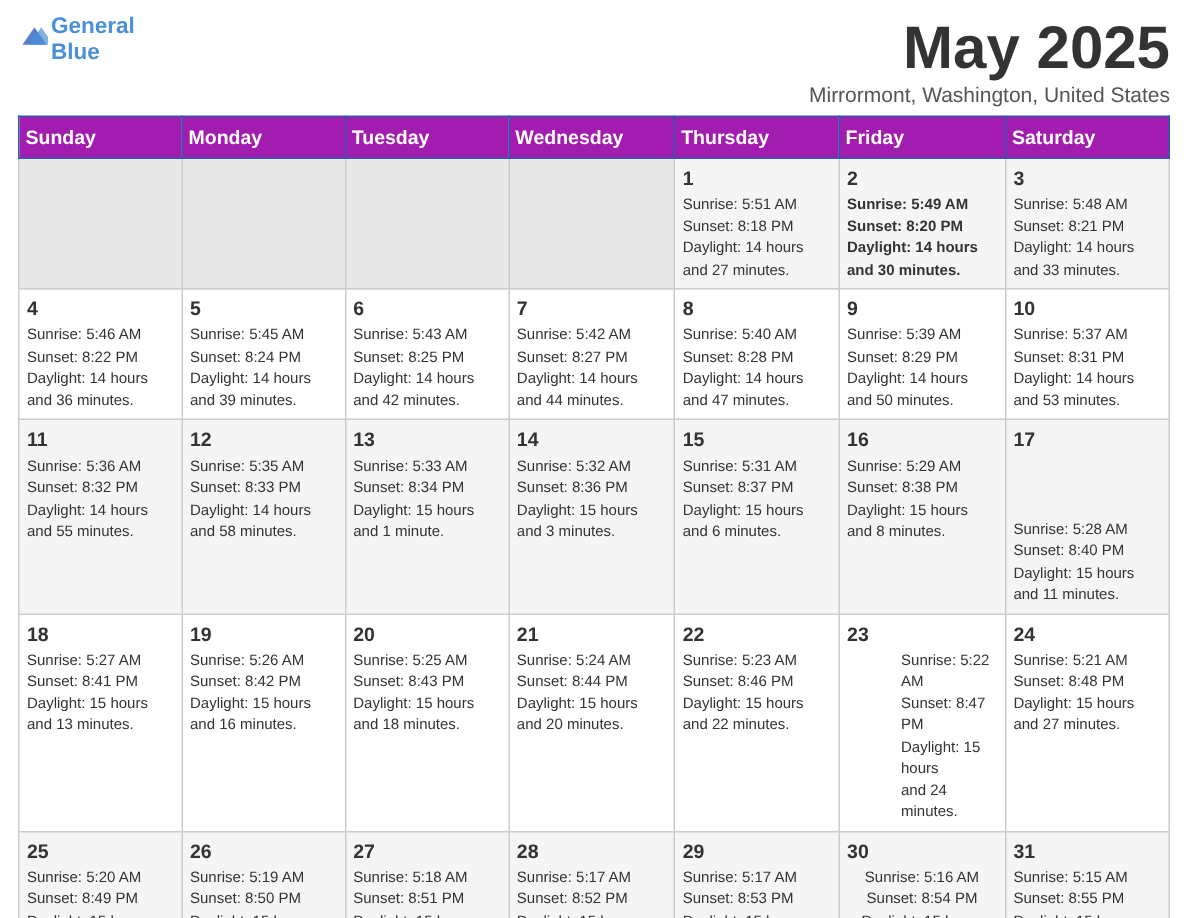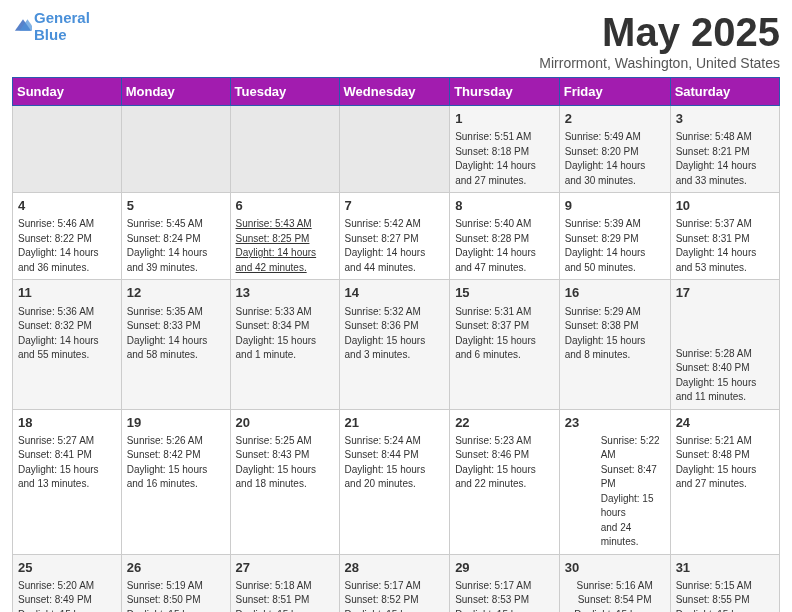--- a/index.html
+++ b/index.html
@@ -158,21 +158,21 @@
           <td class="empty-cell"></td>
           <td>
             <span class="day-num">1</span>
             <div class="day-detail" style="white-space: pre-line;">Sunrise: 5:51 AM
 Sunset: 8:18 PM
 Daylight: 14 hours
 and 27 minutes.</div>
           </td>
           <td>
             <span class="day-num">2</span>
-            <div class="day-detail" style="white-space: pre-line;">Sunrise: 5:49 AM
+            <div class="day-detail" style="white-space: pre-line; font-weight: bold;">Sunrise: 5:49 AM
 Sunset: 8:20 PM
 Daylight: 14 hours
 and 30 minutes.</div>
           </td>
           <td>
             <span class="day-num">3</span>
             <div class="day-detail" style="white-space: pre-line;">Sunrise: 5:48 AM
 Sunset: 8:21 PM
 Daylight: 14 hours
 and 33 minutes.</div>
@@ -188,21 +188,21 @@
           </td>
           <td>
             <span class="day-num">5</span>
             <div class="day-detail" style="white-space: pre-line;">Sunrise: 5:45 AM
 Sunset: 8:24 PM
 Daylight: 14 hours
 and 39 minutes.</div>
           </td>
           <td>
             <span class="day-num">6</span>
-            <div class="day-detail" style="white-space: pre-line; text-decoration: underline;">Sunrise: 5:43 AM
+            <div class="day-detail" style="white-space: pre-line;">Sunrise: 5:43 AM
 Sunset: 8:25 PM
 Daylight: 14 hours
 and 42 minutes.</div>
           </td>
           <td>
             <span class="day-num">7</span>
             <div class="day-detail" style="white-space: pre-line;">Sunrise: 5:42 AM
 Sunset: 8:27 PM
 Daylight: 14 hours
 and 44 minutes.</div>

